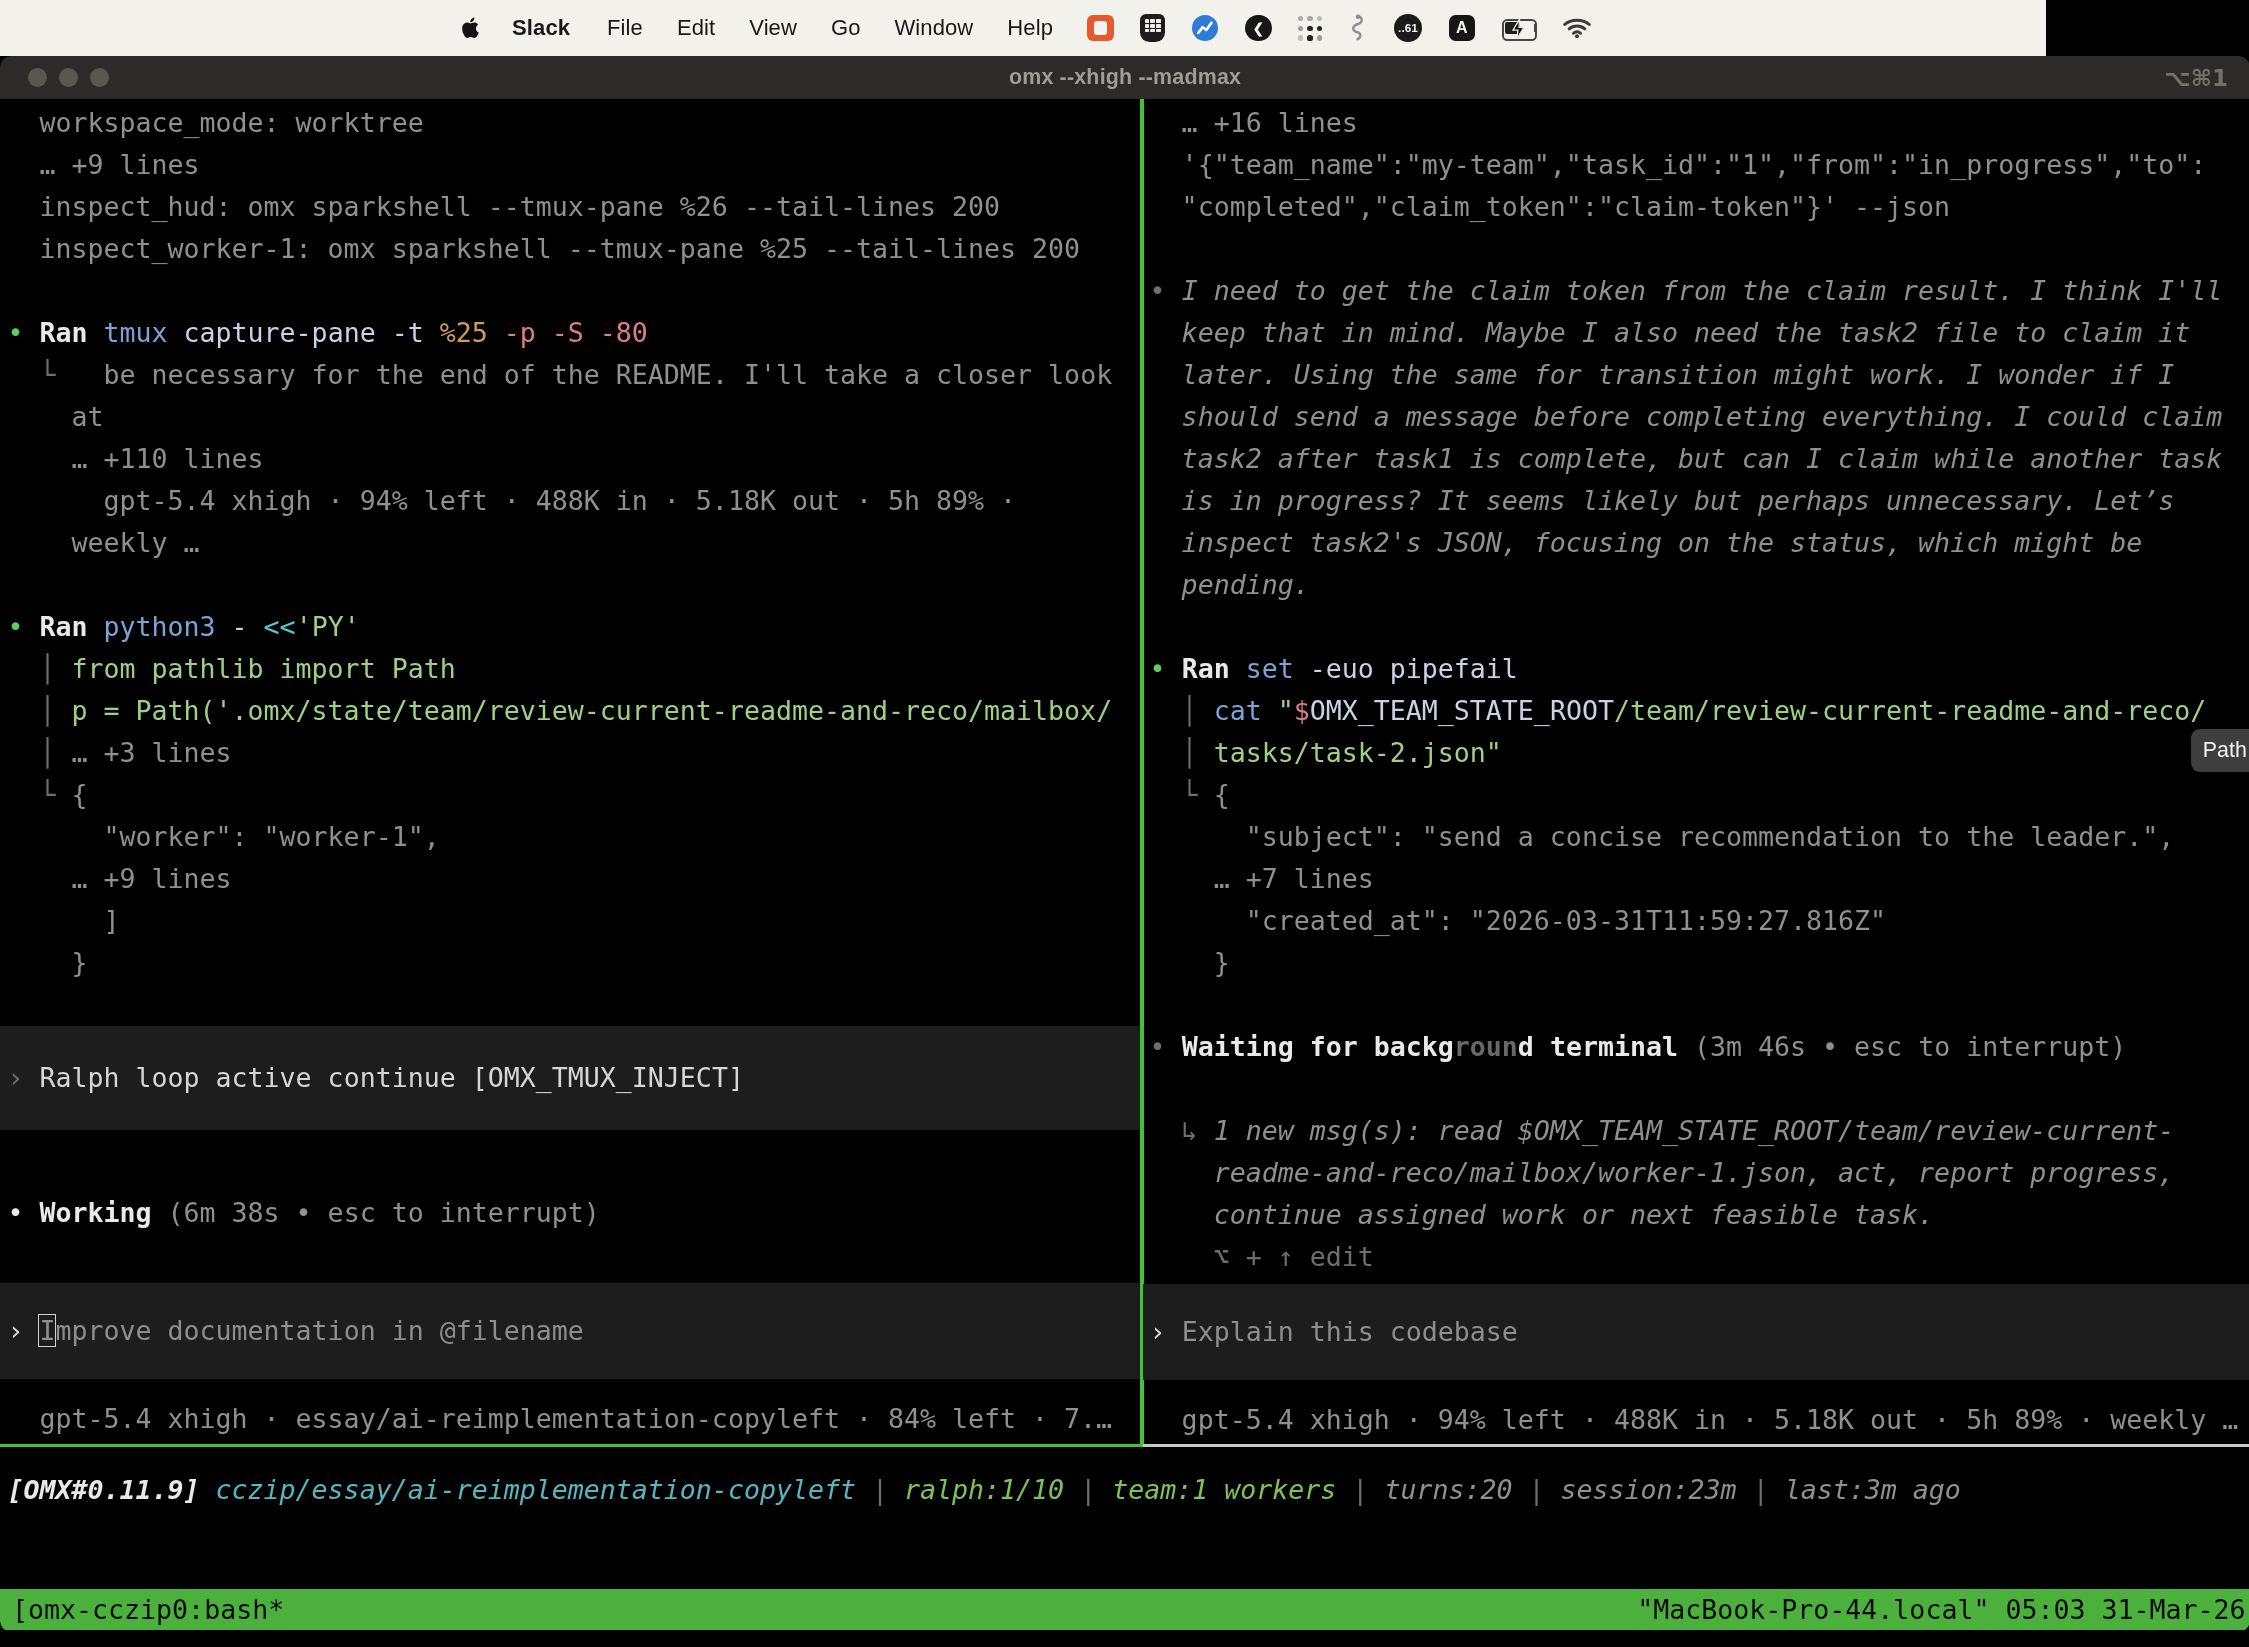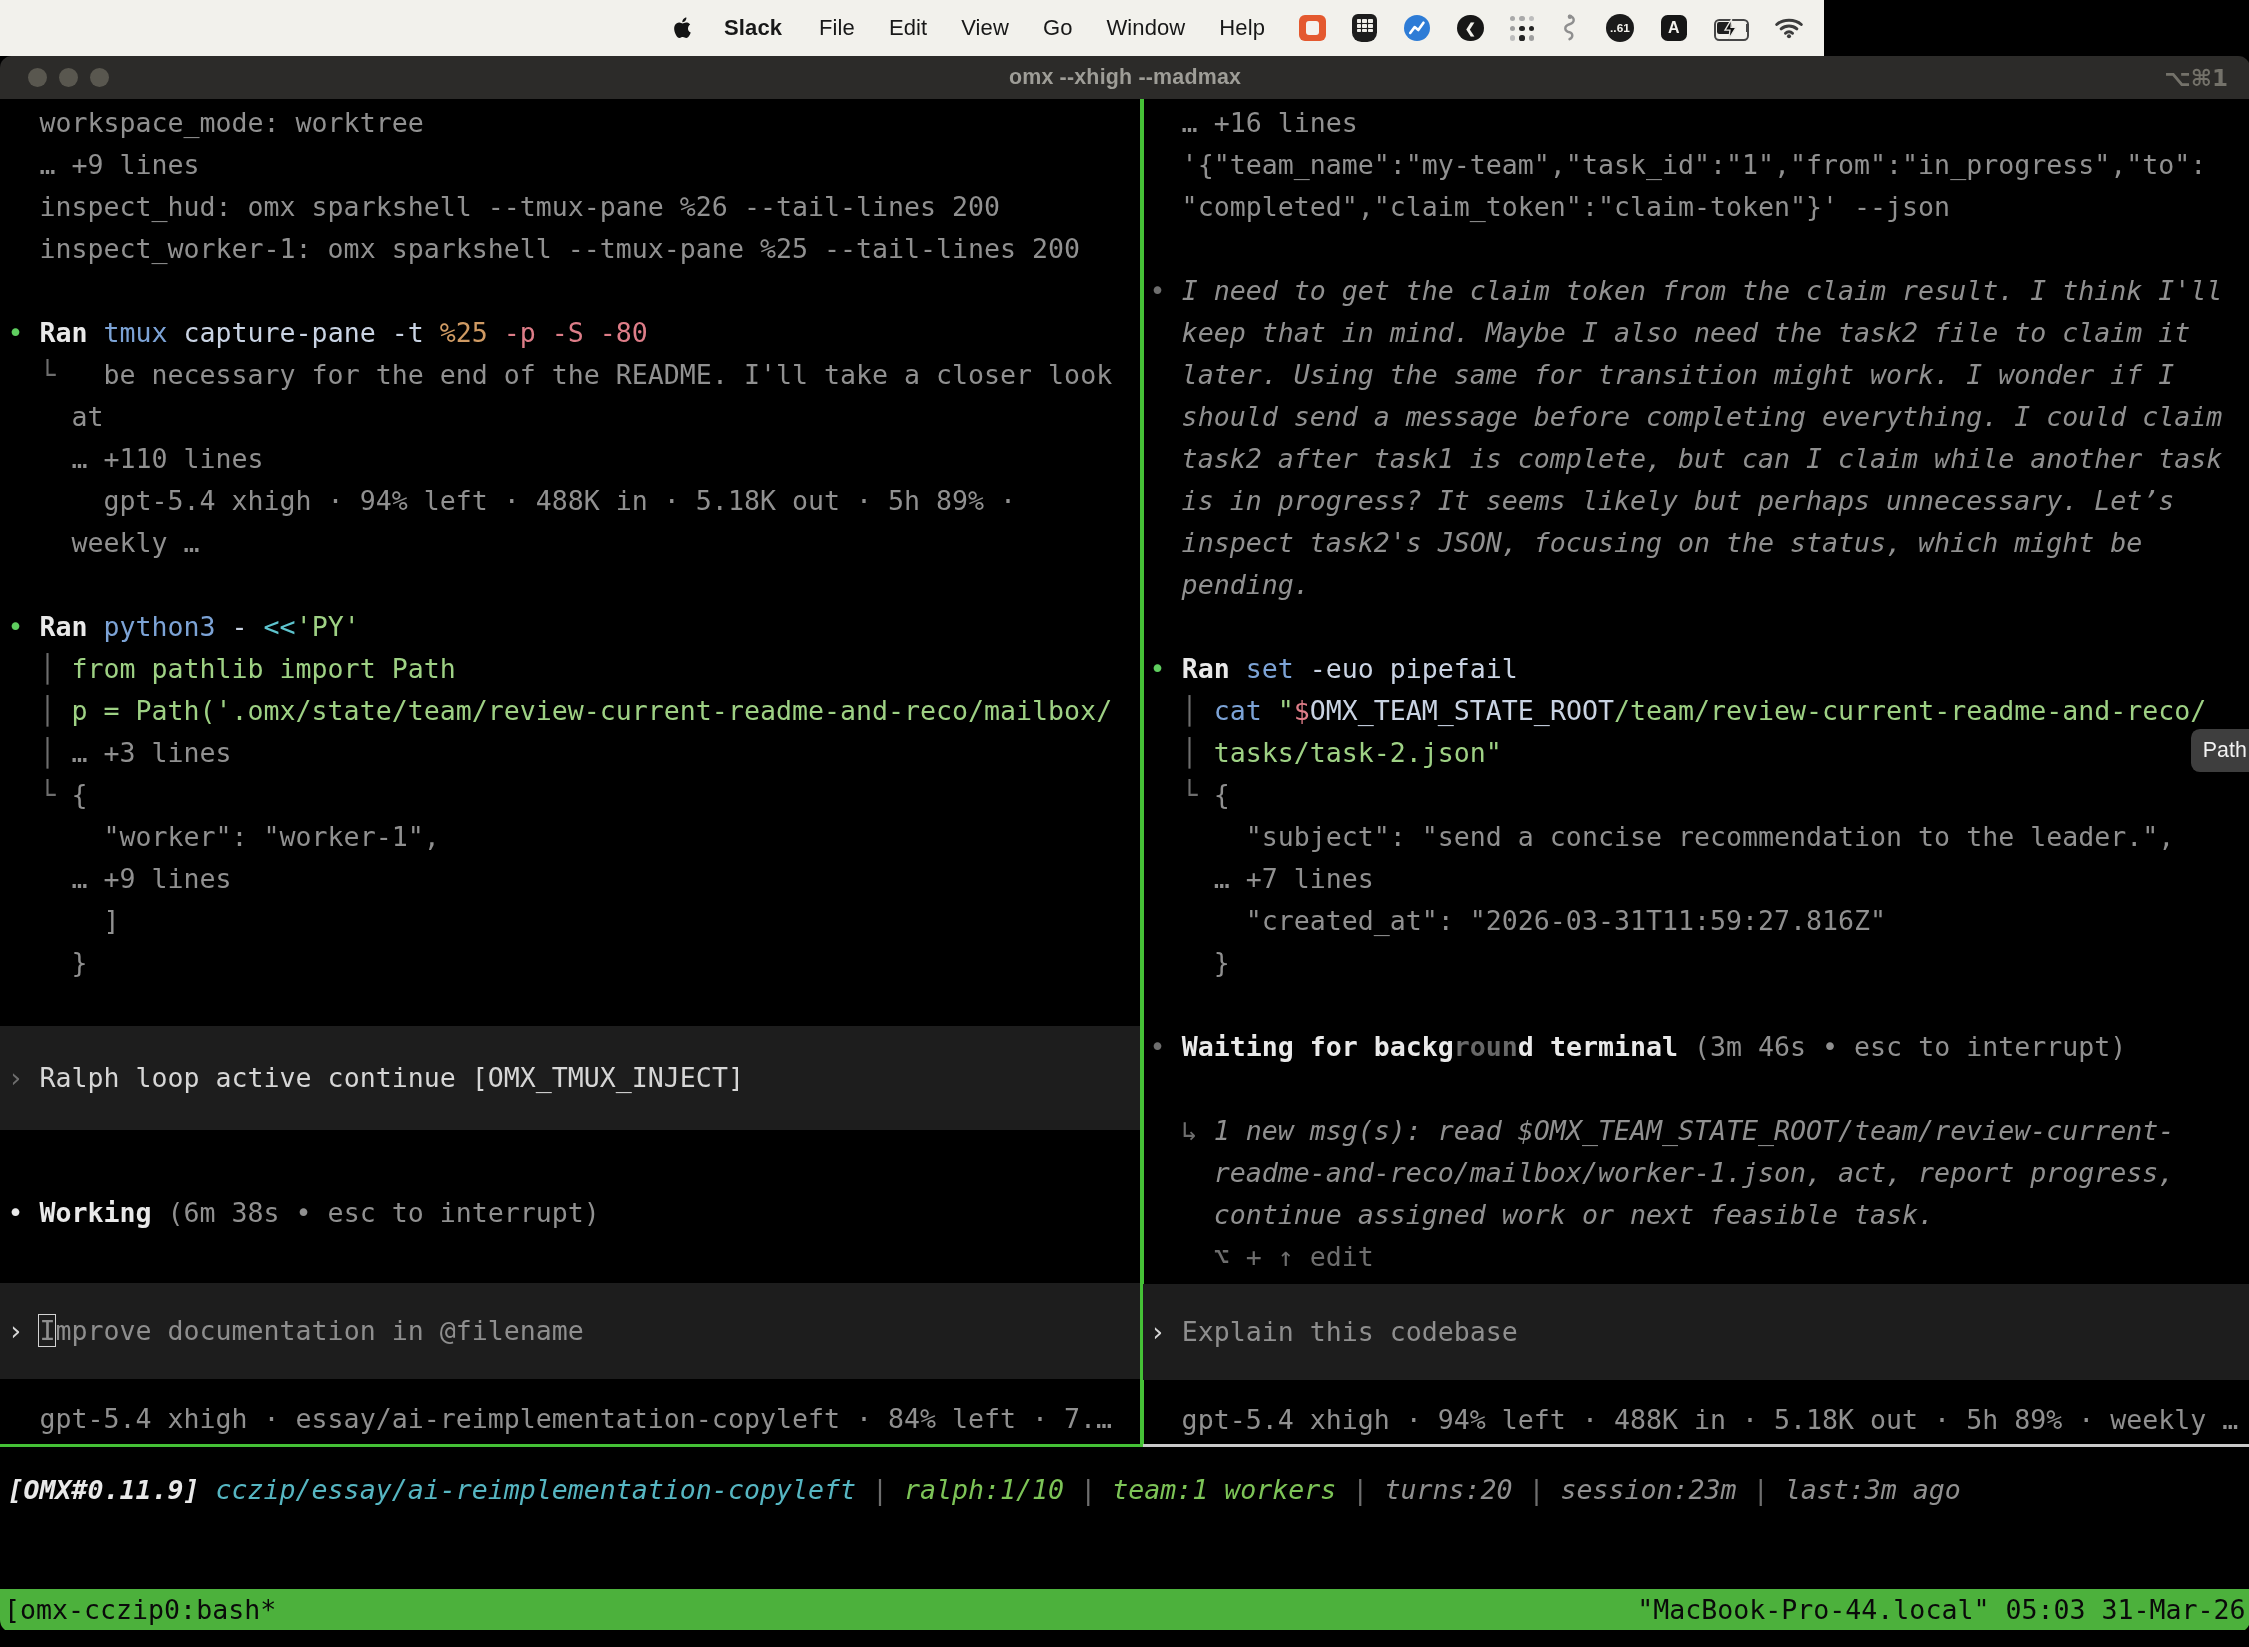--- a/index.html
+++ b/index.html
@@ -1,20 +1,20 @@
 <!DOCTYPE html>
 <html style="font-size:11.8px"><head>
 <meta charset="utf-8">
 <style>
   html,body{margin:0;padding:0;width:2250px;height:1648px;background:#000;overflow:hidden;}
   body{font-family:"Liberation Sans", sans-serif;}
 
   
-  .menubar{position:absolute;top:0;left:0;width:1824px;height:56px;background:#f2f1ec;
-    display:flex;align-items:center;justify-content:flex-end;z-index:5;}
+  .menubar{position:absolute;top:0;left:0;width:2046px;height:56px;background:#f2f1ec;
+    display:flex;align-items:center;justify-content:center;z-index:5;}
   .menu-left{display:flex;align-items:center;padding-left:26.6px;}
   .apple{width:22px;height:25px;margin-right:29.5px;display:flex;align-items:center;}
   .menu-item{font-size:22px;color:#181818;margin-right:34px;letter-spacing:0.1px;}
   .menu-item.app{font-weight:bold;margin-right:37px;}
   .menu-right{display:flex;align-items:center;gap:26.6px;padding-right:20.7px;}
   .mi{display:flex;align-items:center;justify-content:center;}
   .icon-screenrec{width:26.6px;height:26.6px;background:#e4592f;border-radius:5.9px;position:relative;}
   .icon-screenrec .inner{position:absolute;left:6.6px;top:5.9px;width:13.3px;height:14.8px;background:#f4f3ee;border-radius:3px;}
   .icon-keyboard{width:25px;height:28px;background:#1d1d1d;border-radius:5.9px 5.9px 9.6px 9.6px;position:relative;}
   .icon-keyboard .dots{position:absolute;left:4.4px;top:5.2px;width:16px;height:13.3px;
@@ -57,21 +57,21 @@
   .divider{position:absolute;left:1140px;top:0;width:3.7px;height:1348px;background:#45c136;}
   .hline-left{position:absolute;left:0;top:1345px;width:1140px;height:3px;background:#45c136;}
   .hline-right{position:absolute;left:1143px;top:1345px;right:0;height:3px;background:#c9c9c9;}
 
   .cursor{outline:1.5px solid #d2d2d2;outline-offset:-0.7px;}
 
   .omx-status{position:absolute;left:7.4px;top:1370px;height:41px;line-height:41px;white-space:pre;font-style:italic;}
 
   .tmuxbar{position:absolute;left:0;right:0;top:1490px;height:41px;background:#4cb13c;color:#0a0a0a;
     display:flex;align-items:center;justify-content:space-between;white-space:pre;font-size:26.6px;}
-  .tmuxbar .lt{padding-left:4px;}
+  .tmuxbar .lt{padding-left:12px;}
   .tmuxbar .rt{padding-right:4.4px;}
 
   .scre-overlay{position:absolute;left:2191px;top:729px;width:66px;height:43px;background:#3e3e3e;
     border-radius:8.9px 0 0 8.9px;color:#f2f2f2;font-size:21.4px;display:flex;align-items:center;
     padding-left:11.8px;box-sizing:border-box;z-index:9;}
 </style>
 </head>
 <body>
 
 <div class="menubar">

